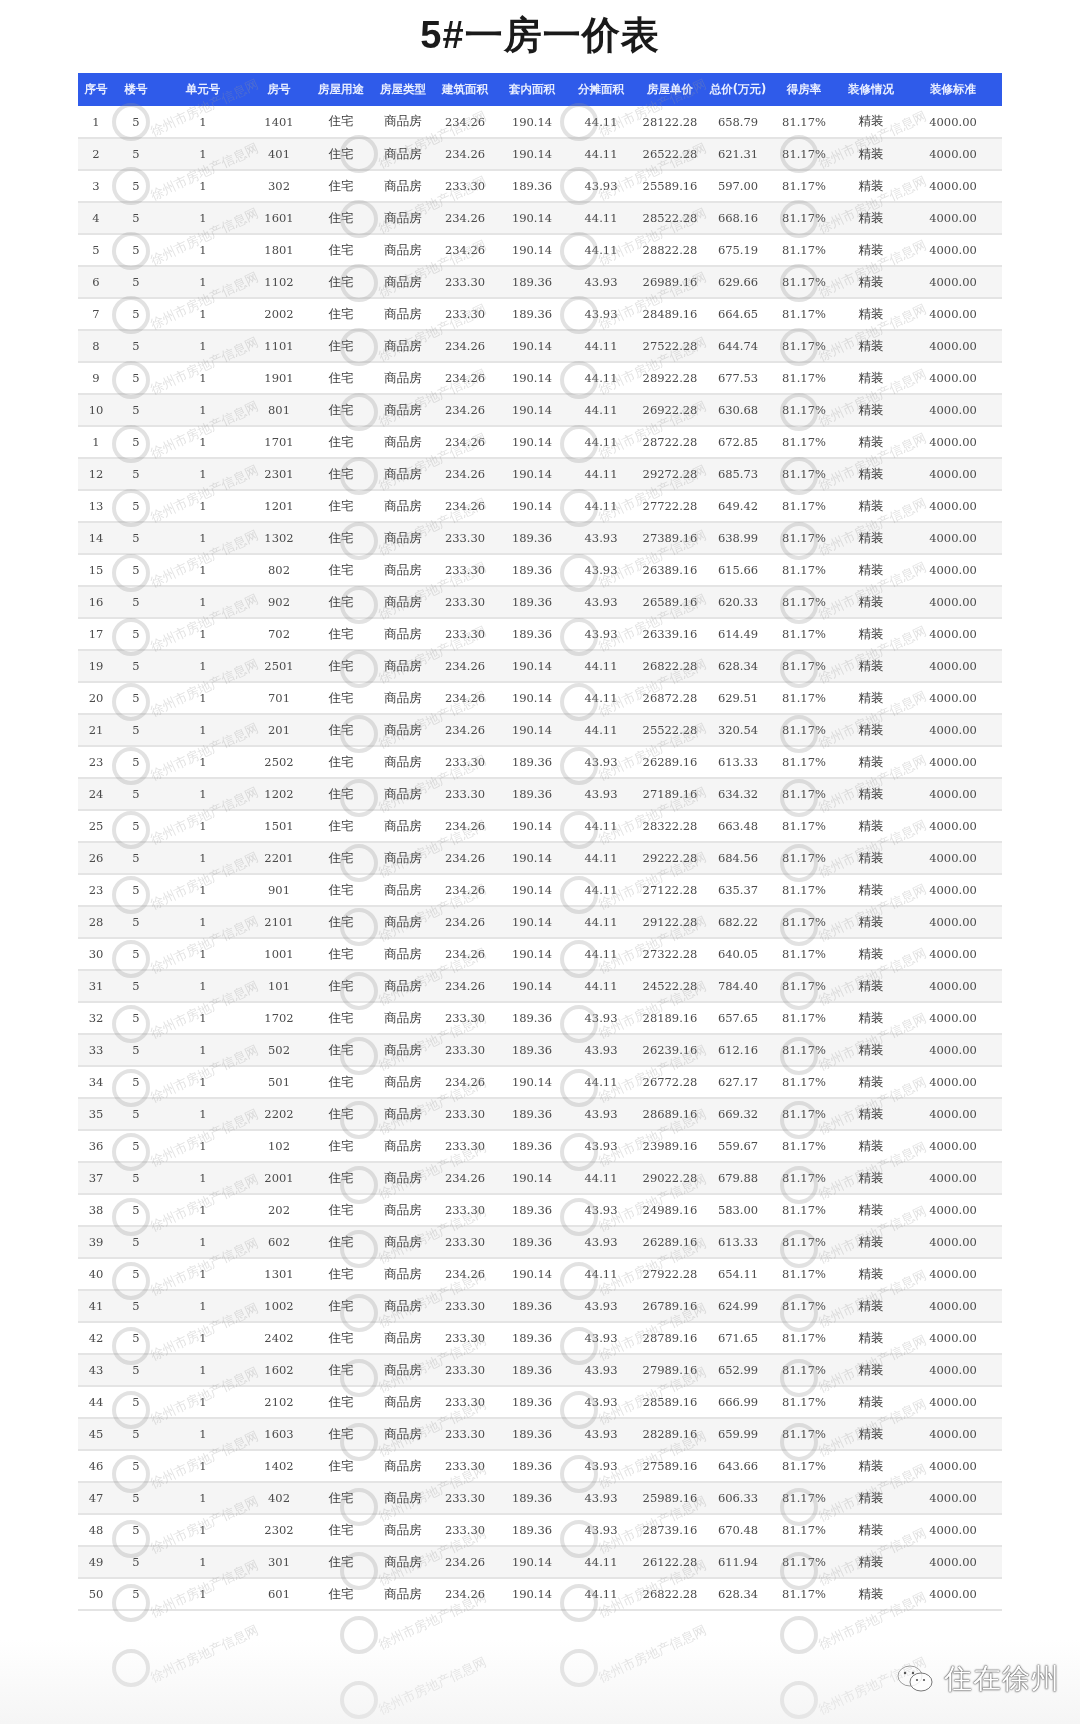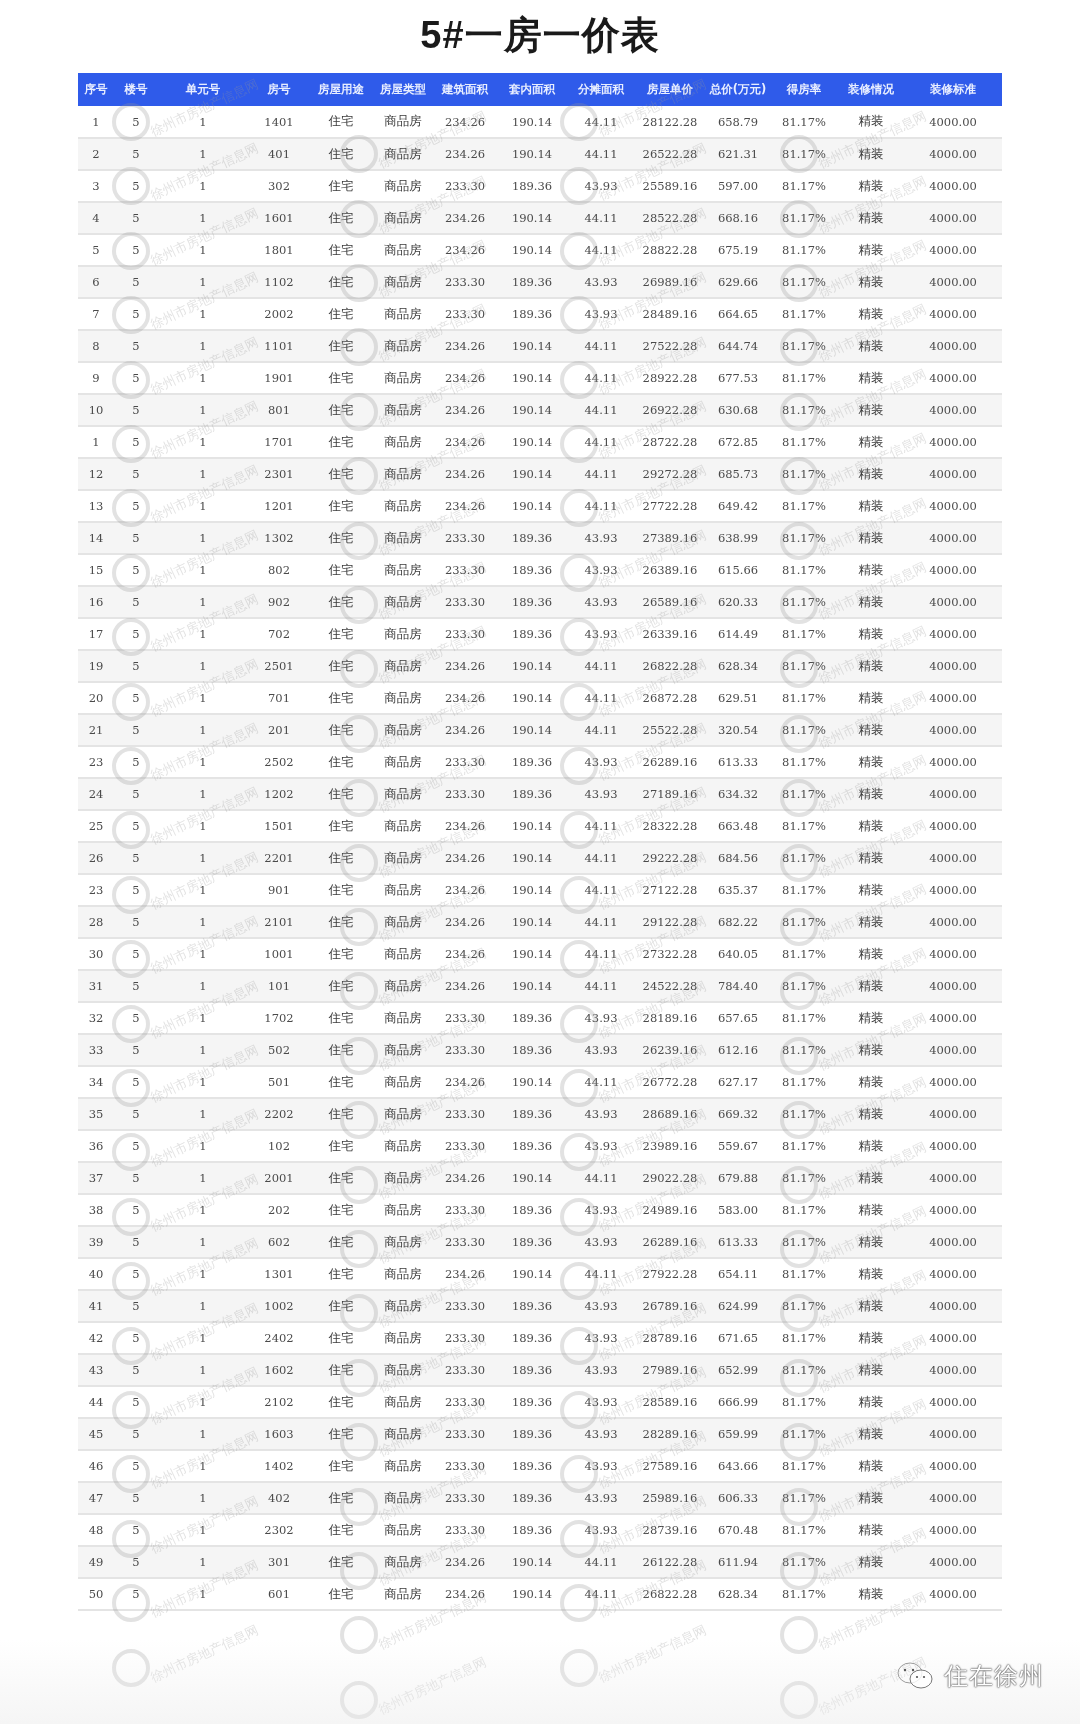--- a/index.html
+++ b/index.html
@@ -20,21 +20,21 @@
        color: #4a4a4a; text-align: center; padding: 0; white-space: nowrap; }
   td.cn { font-family: "DejaVu Sans", sans-serif; font-size: 12.5px; color: #3a3a3a; }
   .wm { position: absolute; pointer-events: none; color: rgba(150,150,150,0.28);
         font-size: 13px; transform: rotate(-25deg); font-family: "DejaVu Sans", sans-serif; }
   .wm-circle { position: absolute; width: 30px; height: 30px; border: 4px solid rgba(150,150,150,0.28);
                border-radius: 50%; pointer-events: none; }
   .bottom-fade { position: absolute; left: 0; top: 1640px; width: 1080px; height: 84px;
                  background: linear-gradient(to bottom, rgba(255,255,255,0), rgba(235,235,235,0.5)); pointer-events:none; }
   .wechat { position: absolute; left: 896px; top: 1660px; display: flex; align-items: center; gap: 8px; }
   .wechat-icon { width: 40px; height: 30px; position: relative; }
-  .wechat-label { font-size: 24px; color: #ffffff; font-family: "DejaVu Sans", sans-serif;
+  .wechat-label { font-size: 28px; color: #ffffff; font-family: "DejaVu Sans", sans-serif;
                   text-shadow: 0 0 2px #333, 0 0 1px #333; letter-spacing: 1px; }
 </style>
 </head>
 <body>
 
 <div class="title">5#一房一价表</div>
 
 <div class="table-wrap">
   <table>
     <colgroup>

